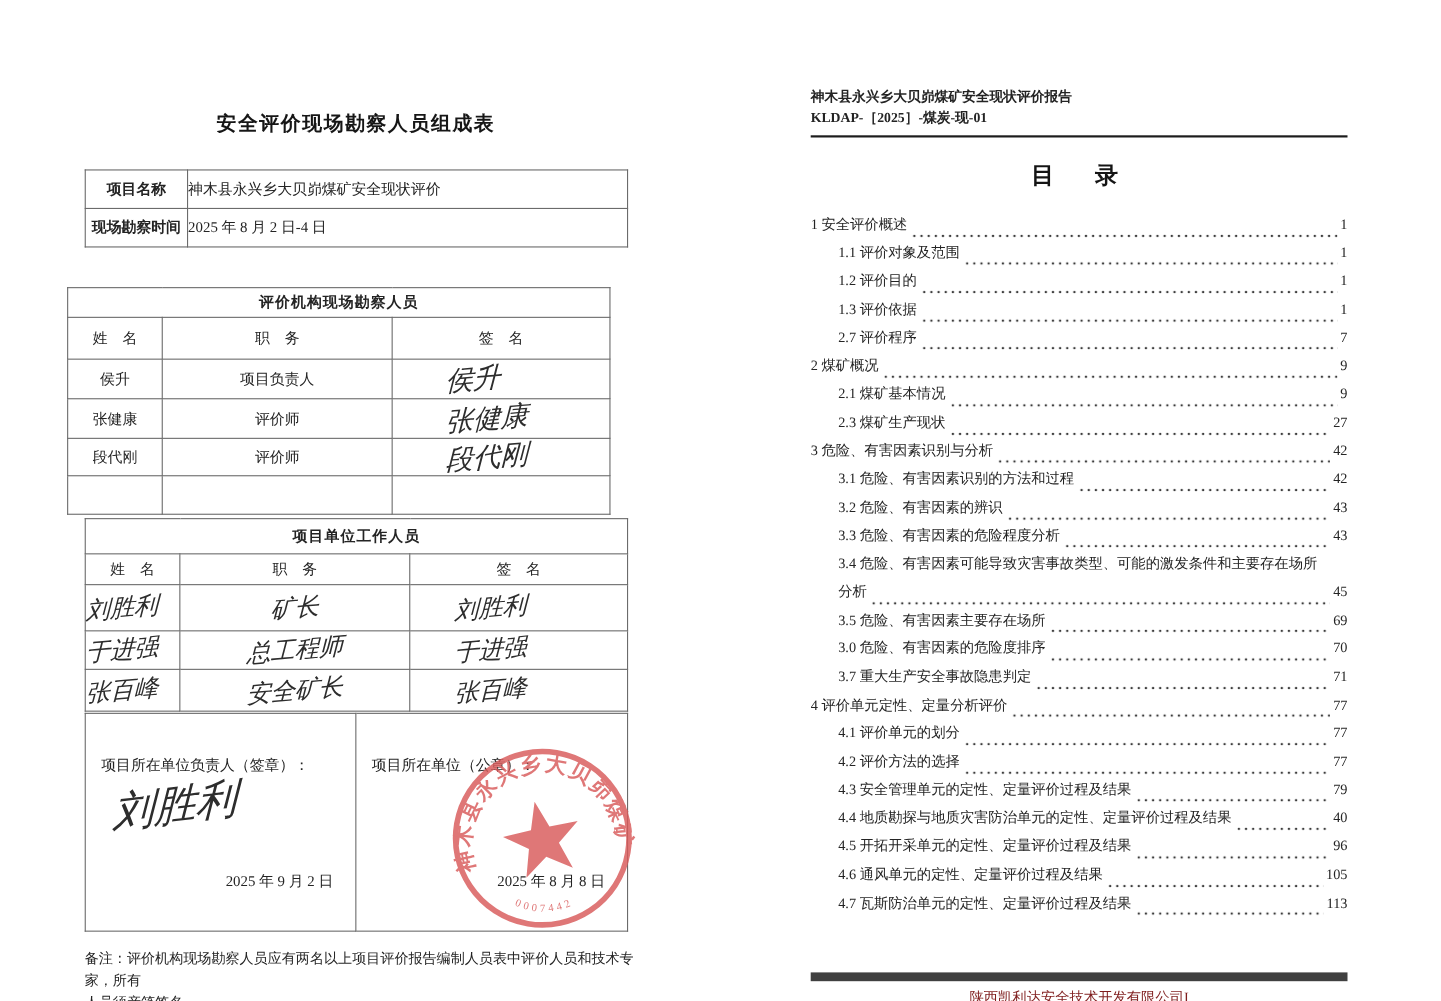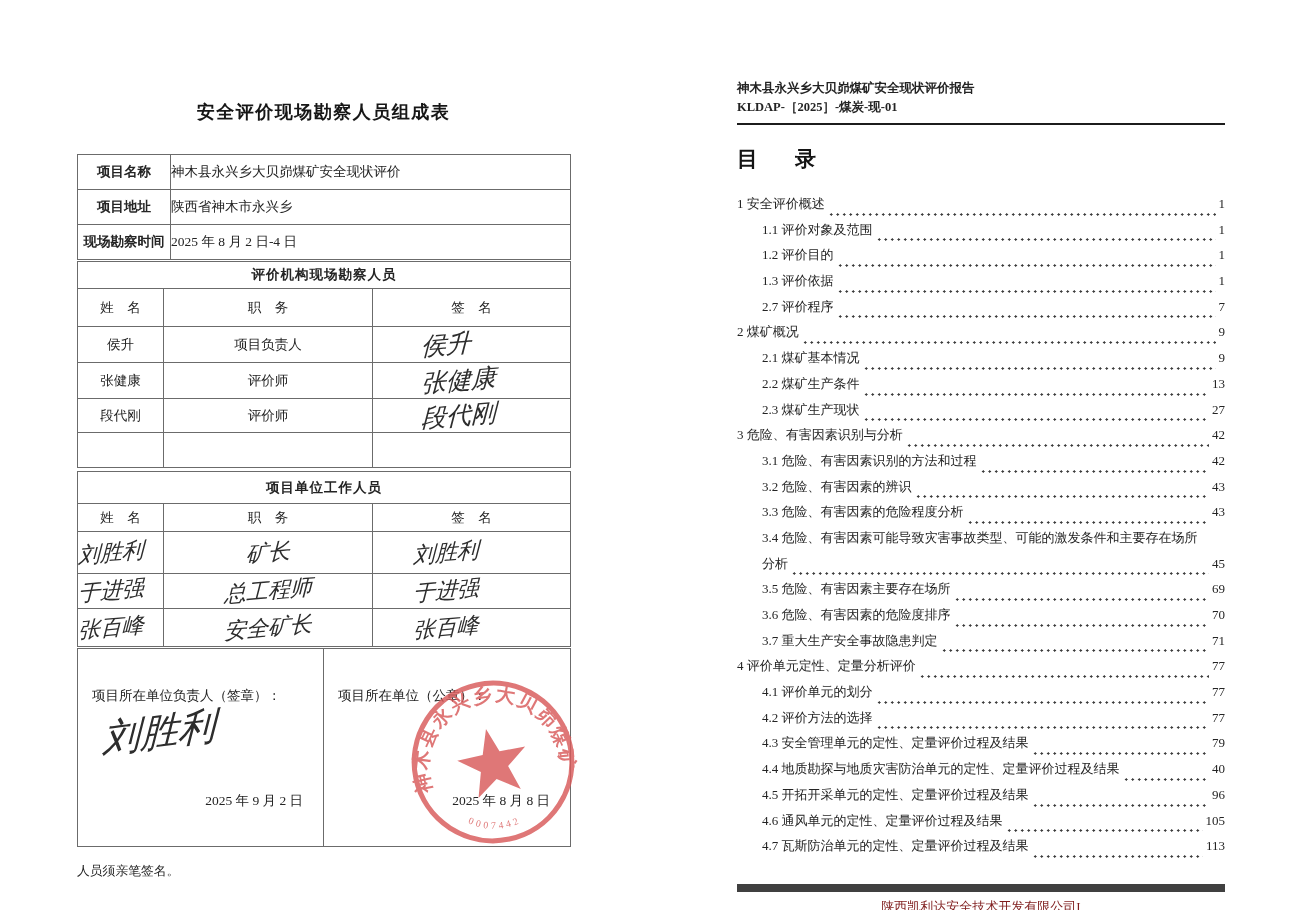--- a/index.html
+++ b/index.html
@@ -43,21 +43,21 @@
     left:77px;top:814px;width:506px;font-size:12.8px;line-height:1.55;color:#242424;
   }
 
   
   #rp-header{
     left:737px;top:31px;width:488px;
     font-size:12.5px;font-weight:bold;line-height:1.55;color:#242424;
     border-bottom:2px solid #1c1c1c;padding-bottom:5px;
   }
   #rp-title{
-    left:737px;top:97px;width:488px;
+    left:737px;top:97px;width:488px;text-align:center;
     font-size:21px;font-weight:bold;letter-spacing:8px;color:#141414;
   }
   #toc{left:737px;top:147px;width:488px;}
   .toc-item{display:flex;align-items:baseline;height:25.7px;font-size:13px;color:#242424;}
   .toc-item.lvl2{padding-left:25px;}
   .toc-text{white-space:nowrap;}
   .toc-dots{
     flex:1;align-self:stretch;margin:0 3px;
     background-image:radial-gradient(circle,#3c3c3c 1.05px,transparent 1.35px);
     background-size:6.5px 5px;background-repeat:repeat-x;background-position:left bottom 4px;
@@ -78,31 +78,27 @@
   <colgroup>
       <col style="width:93px">
       <col style="width:400px">
     </colgroup>
   <tbody>
       <tr style="height:35px">
     <td class="lbl">项目名称</td>
     <td class="val">神木县永兴乡大贝峁煤矿安全现状评价</td>
   </tr>
   <tr style="height:35px">
-    <td class="lbl">项目地址</td>
-    <td class="val">陕西省神木市永兴乡</td>
-  </tr>
-  <tr style="height:35px">
     <td class="lbl">现场勘察时间</td>
     <td class="val">2025 年 8 月 2 日-4 日</td>
   </tr>
 </tbody>
   </table>
 
-<table class="doc abs" style="left:77px;top:213px;padding-left:32px;">
+<table class="doc abs" style="left:61px;top:213px;padding-left:32px;">
   <colgroup>
       <col style="width:86px">
       <col style="width:209px">
       <col style="width:198px">
     </colgroup>
   <tbody>
       <tr style="height:27px">
     <td colspan="3" class="sec">评价机构现场勘察人员</td>
   </tr>
   <tr style="height:38px">
@@ -194,20 +190,21 @@
         <text font-size="9.5" fill="#d85a5a" letter-spacing="3">
           <textPath href="#sealBottomArc" startOffset="18%">0007442</textPath>
         </text>
       </svg>
     </td>
   </tr>
 </tbody>
   </table>
 
 <div class="abs" id="left-note">
+  <div>备注：评价机构现场勘察人员应有两名以上项目评价报告编制人员表中评价人员和技术专家，所有</div>
   <div>人员须亲笔签名。</div>
 </div>
 
 <div class="abs" id="rp-header">
   <div>神木县永兴乡大贝峁煤矿安全现状评价报告</div>
   <div>KLDAP-［2025］-煤炭-现-01</div>
 </div>
 
 <div class="abs" id="rp-title">目　录</div>
 
@@ -241,25 +238,20 @@
     <span class="toc-text">2 煤矿概况</span>
     <span class="toc-dots"></span>
     <span class="toc-page">9</span>
   </div>
     <div class="toc-item lvl2">
     <span class="toc-text">2.1 煤矿基本情况</span>
     <span class="toc-dots"></span>
     <span class="toc-page">9</span>
   </div>
     <div class="toc-item lvl2">
-    <span class="toc-text">2.2 煤矿生产条件</span>
-    <span class="toc-dots"></span>
-    <span class="toc-page">13</span>
-  </div>
-    <div class="toc-item lvl2">
     <span class="toc-text">2.3 煤矿生产现状</span>
     <span class="toc-dots"></span>
     <span class="toc-page">27</span>
   </div>
     <div class="toc-item lvl1">
     <span class="toc-text">3 危险、有害因素识别与分析</span>
     <span class="toc-dots"></span>
     <span class="toc-page">42</span>
   </div>
     <div class="toc-item lvl2">
@@ -285,21 +277,21 @@
     <span class="toc-text">分析</span>
     <span class="toc-dots"></span>
     <span class="toc-page">45</span>
   </div>
     <div class="toc-item lvl2">
     <span class="toc-text">3.5 危险、有害因素主要存在场所</span>
     <span class="toc-dots"></span>
     <span class="toc-page">69</span>
   </div>
     <div class="toc-item lvl2">
-    <span class="toc-text">3.6 危险、有害因素的危险度排序</span>
+    <span class="toc-text">3.0 危险、有害因素的危险度排序</span>
     <span class="toc-dots"></span>
     <span class="toc-page">70</span>
   </div>
     <div class="toc-item lvl2">
     <span class="toc-text">3.7 重大生产安全事故隐患判定</span>
     <span class="toc-dots"></span>
     <span class="toc-page">71</span>
   </div>
     <div class="toc-item lvl1">
     <span class="toc-text">4 评价单元定性、定量分析评价</span>

